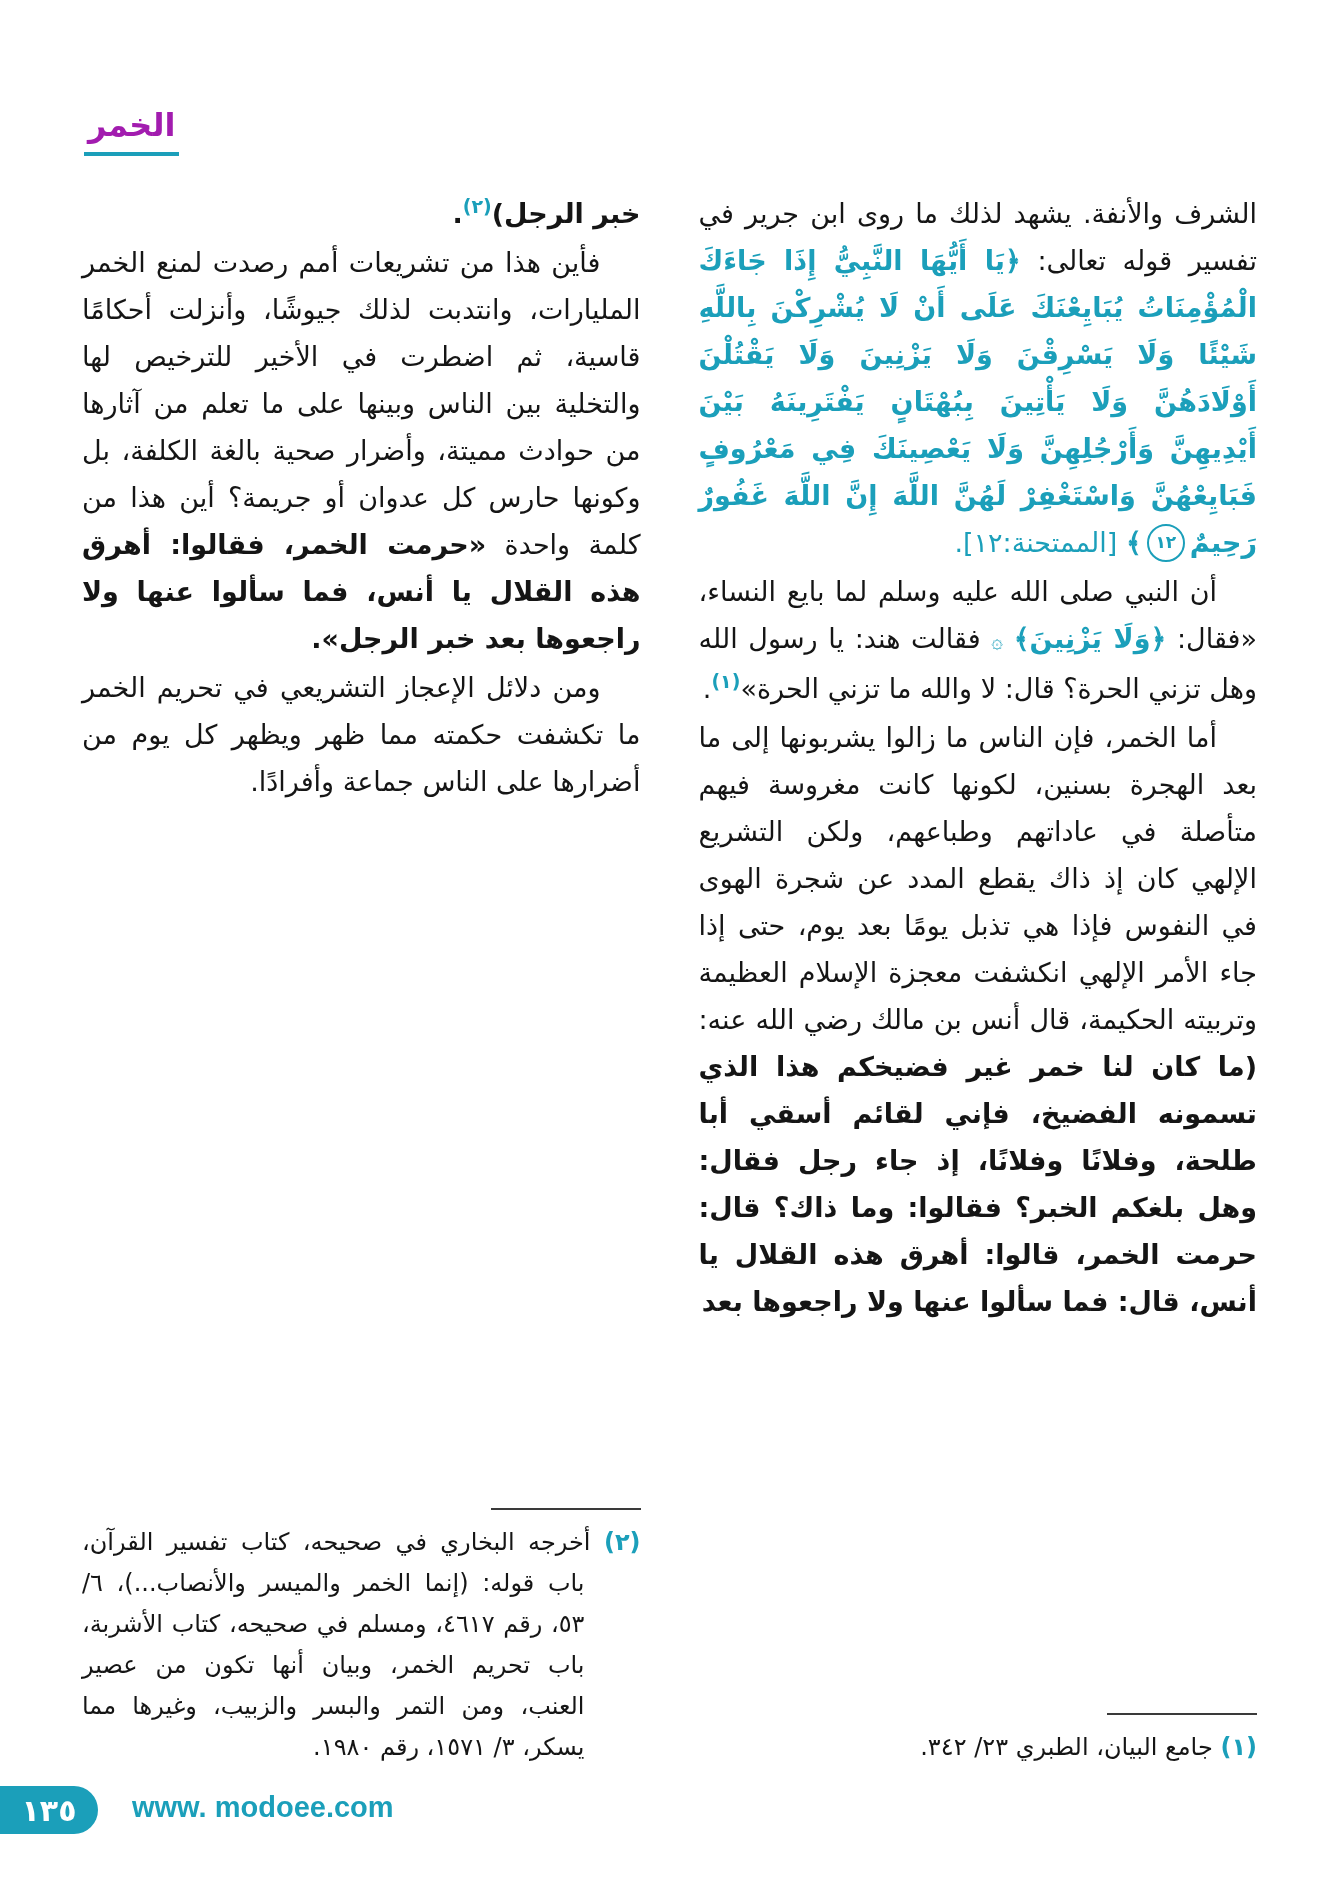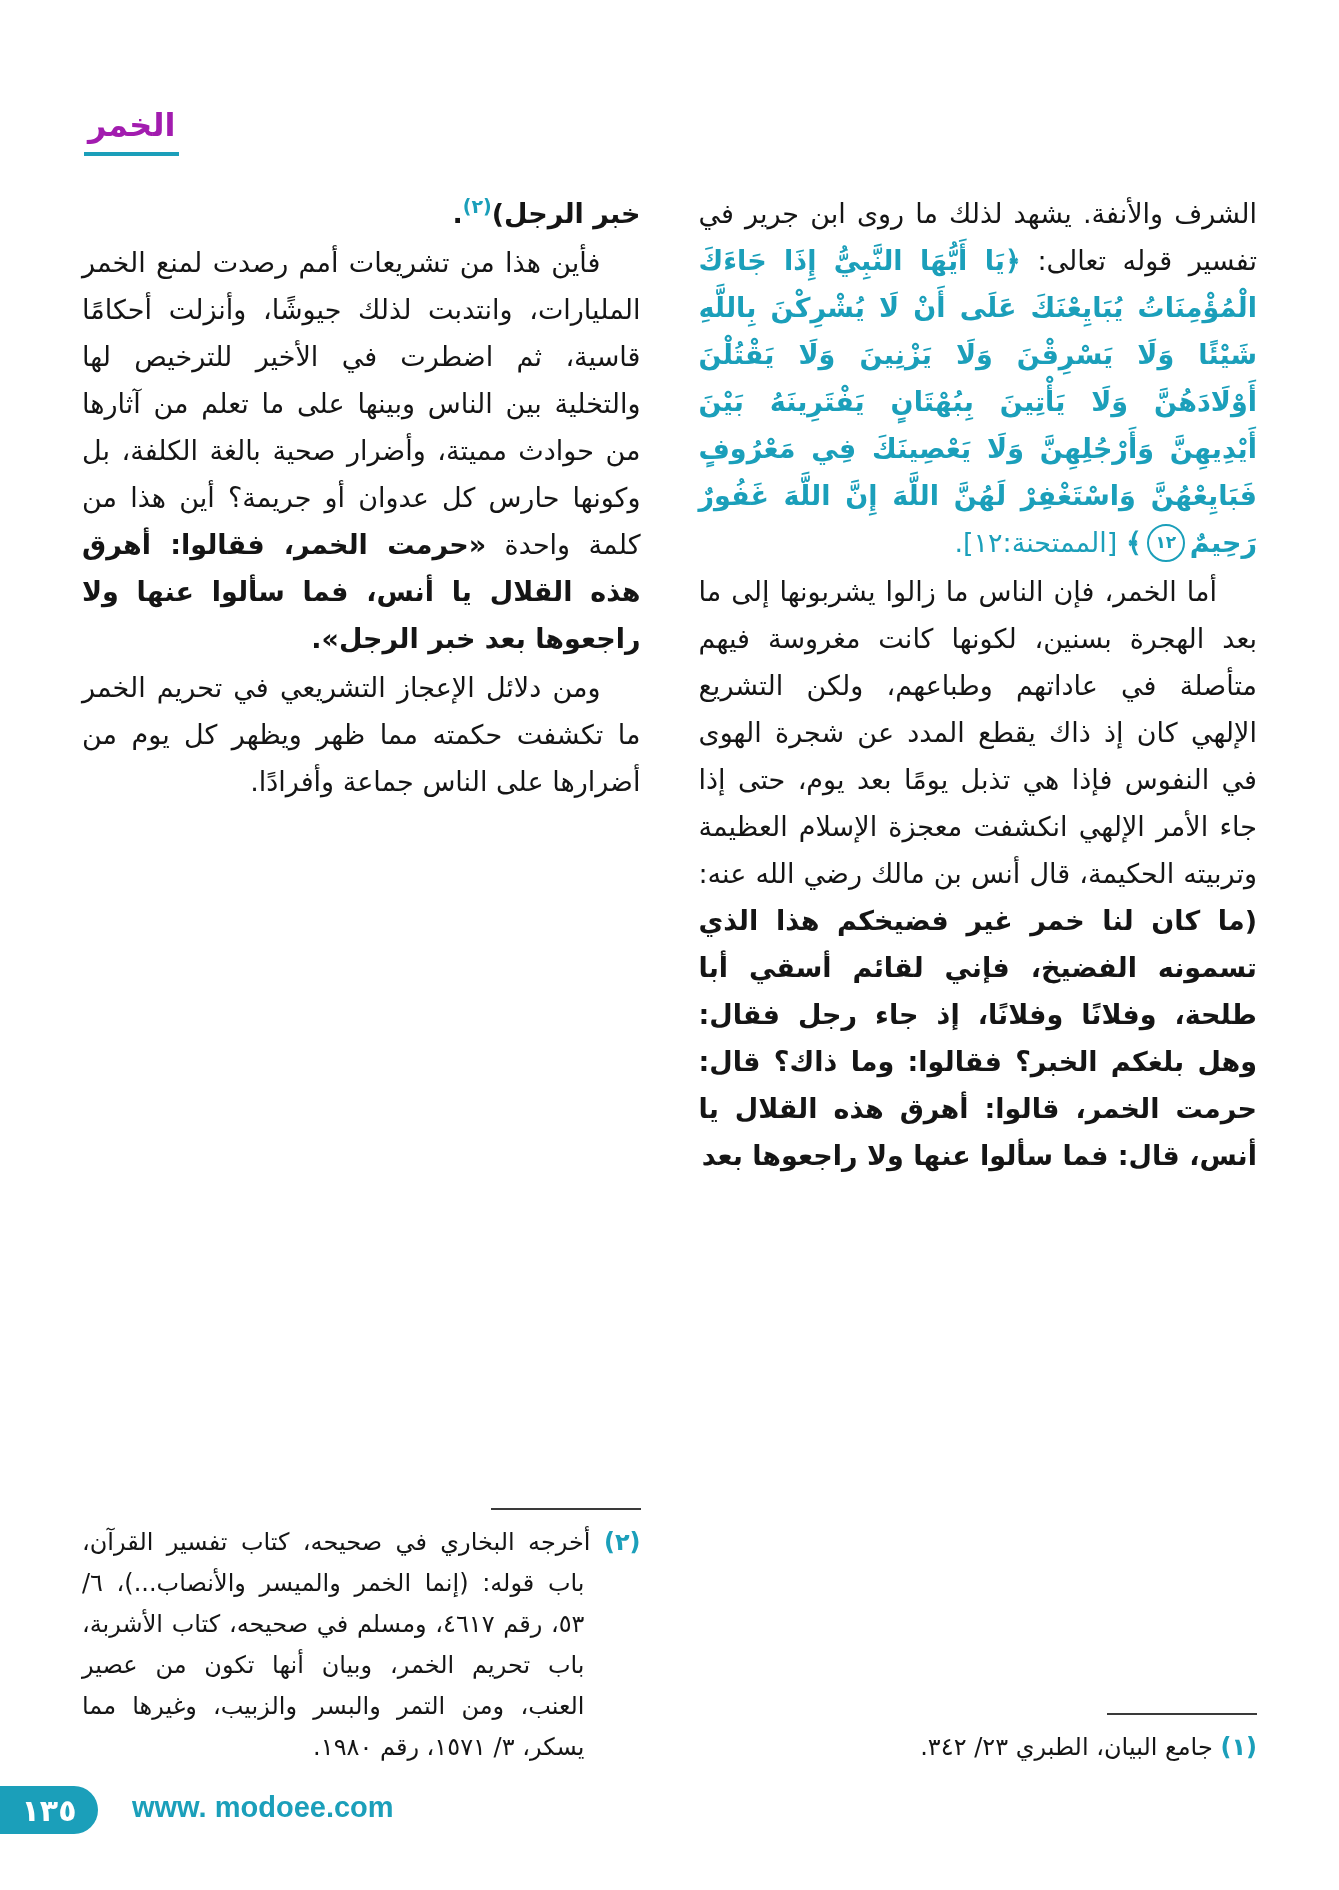--- a/index.html
+++ b/index.html
@@ -66,20 +66,23 @@
 
 <div class="running-header">الخمر</div>
 
 <div class="content">
 
   <div class="col">
     <p class="body-par">
       <span>الشرف والأنفة. يشهد لذلك ما روى ابن جرير في تفسير قوله تعالى: </span><span class="quran">﴿يَا أَيُّهَا النَّبِيُّ إِذَا جَاءَكَ الْمُؤْمِنَاتُ يُبَايِعْنَكَ عَلَى أَنْ لَا يُشْرِكْنَ بِاللَّهِ شَيْئًا وَلَا يَسْرِقْنَ وَلَا يَزْنِينَ وَلَا يَقْتُلْنَ أَوْلَادَهُنَّ وَلَا يَأْتِينَ بِبُهْتَانٍ يَفْتَرِينَهُ بَيْنَ أَيْدِيهِنَّ وَأَرْجُلِهِنَّ وَلَا يَعْصِينَكَ فِي مَعْرُوفٍ فَبَايِعْهُنَّ وَاسْتَغْفِرْ لَهُنَّ اللَّهَ إِنَّ اللَّهَ غَفُورٌ رَحِيمٌ</span><span class="ayah-circle">١٢</span><span class="quran">﴾</span><span class="ref"> [الممتحنة:١٢].</span>
     </p>
     <p class="body-par indent">
+      <span>أن النبي صلى الله عليه وسلم لما بايع النساء، «فقال: </span><span class="quran">﴿وَلَا يَزْنِينَ﴾</span> <span class="ornament">۞</span><span> فقالت هند: يا رسول الله وهل تزني الحرة؟ قال: لا والله ما تزني الحرة»</span><span class="fn-marker">(١)</span><span>.</span>
+    </p>
+    <p class="body-par indent">
       <span>أما الخمر، فإن الناس ما زالوا يشربونها إلى ما بعد الهجرة بسنين، لكونها كانت مغروسة فيهم متأصلة في عاداتهم وطباعهم، ولكن التشريع الإلهي كان إذ ذاك يقطع المدد عن شجرة الهوى في النفوس فإذا هي تذبل يومًا بعد يوم، حتى إذا جاء الأمر الإلهي انكشفت معجزة الإسلام العظيمة وتربيته الحكيمة، قال أنس بن مالك رضي الله عنه: </span><span class="bold">(ما كان لنا خمر غير فضيخكم هذا الذي تسمونه الفضيخ، فإني لقائم أسقي أبا طلحة، وفلانًا وفلانًا، إذ جاء رجل فقال: وهل بلغكم الخبر؟ فقالوا: وما ذاك؟ قال: حرمت الخمر، قالوا: أهرق هذه القلال يا أنس، قال: فما سألوا عنها ولا راجعوها بعد</span>
     </p>
     <div class="footnotes">
       <div class="fn-rule"></div>
       <p class="fn-par fn-hang">
         <span class="fn-marker" style="vertical-align:baseline;font-size:24px;">(١)</span><span> جامع البيان، الطبري ٢٣/ ٣٤٢.</span>
       </p>
     </div>
   </div>
 

